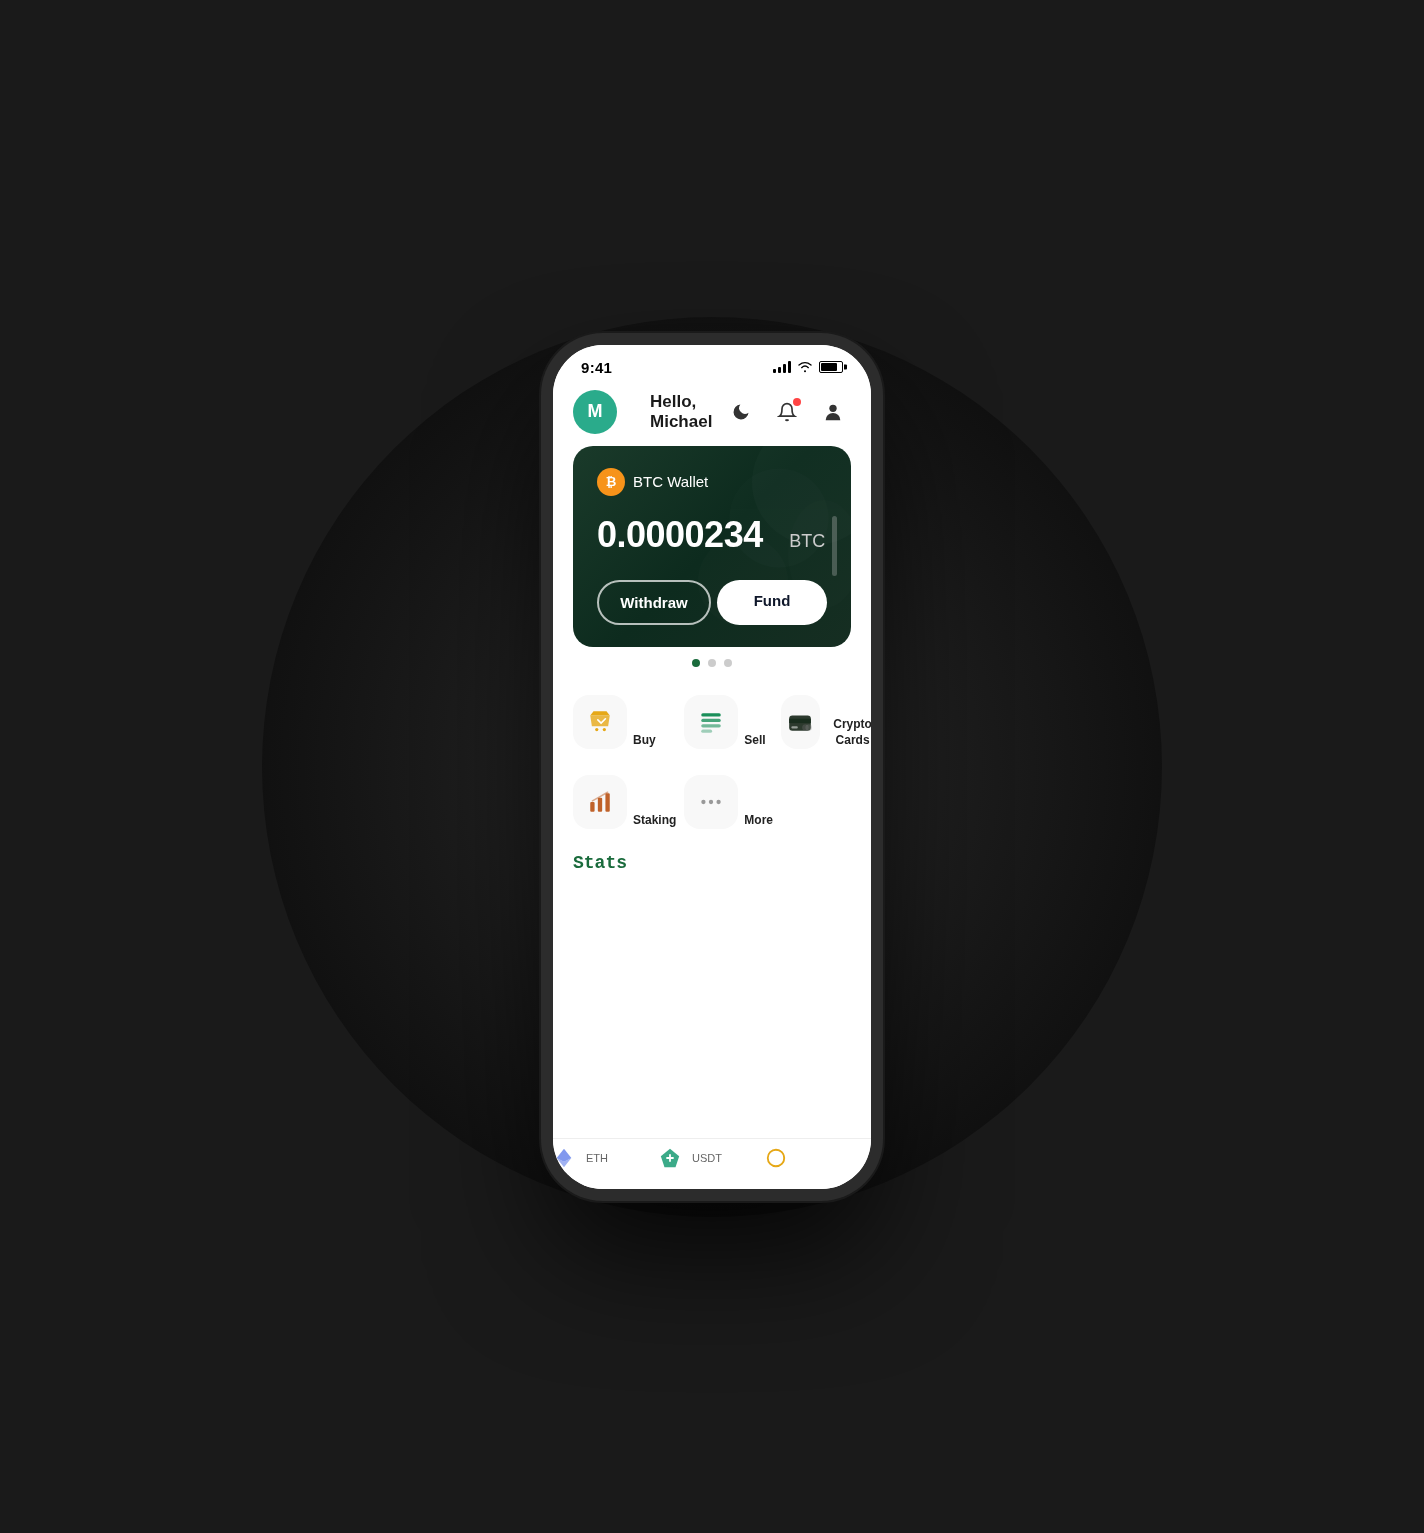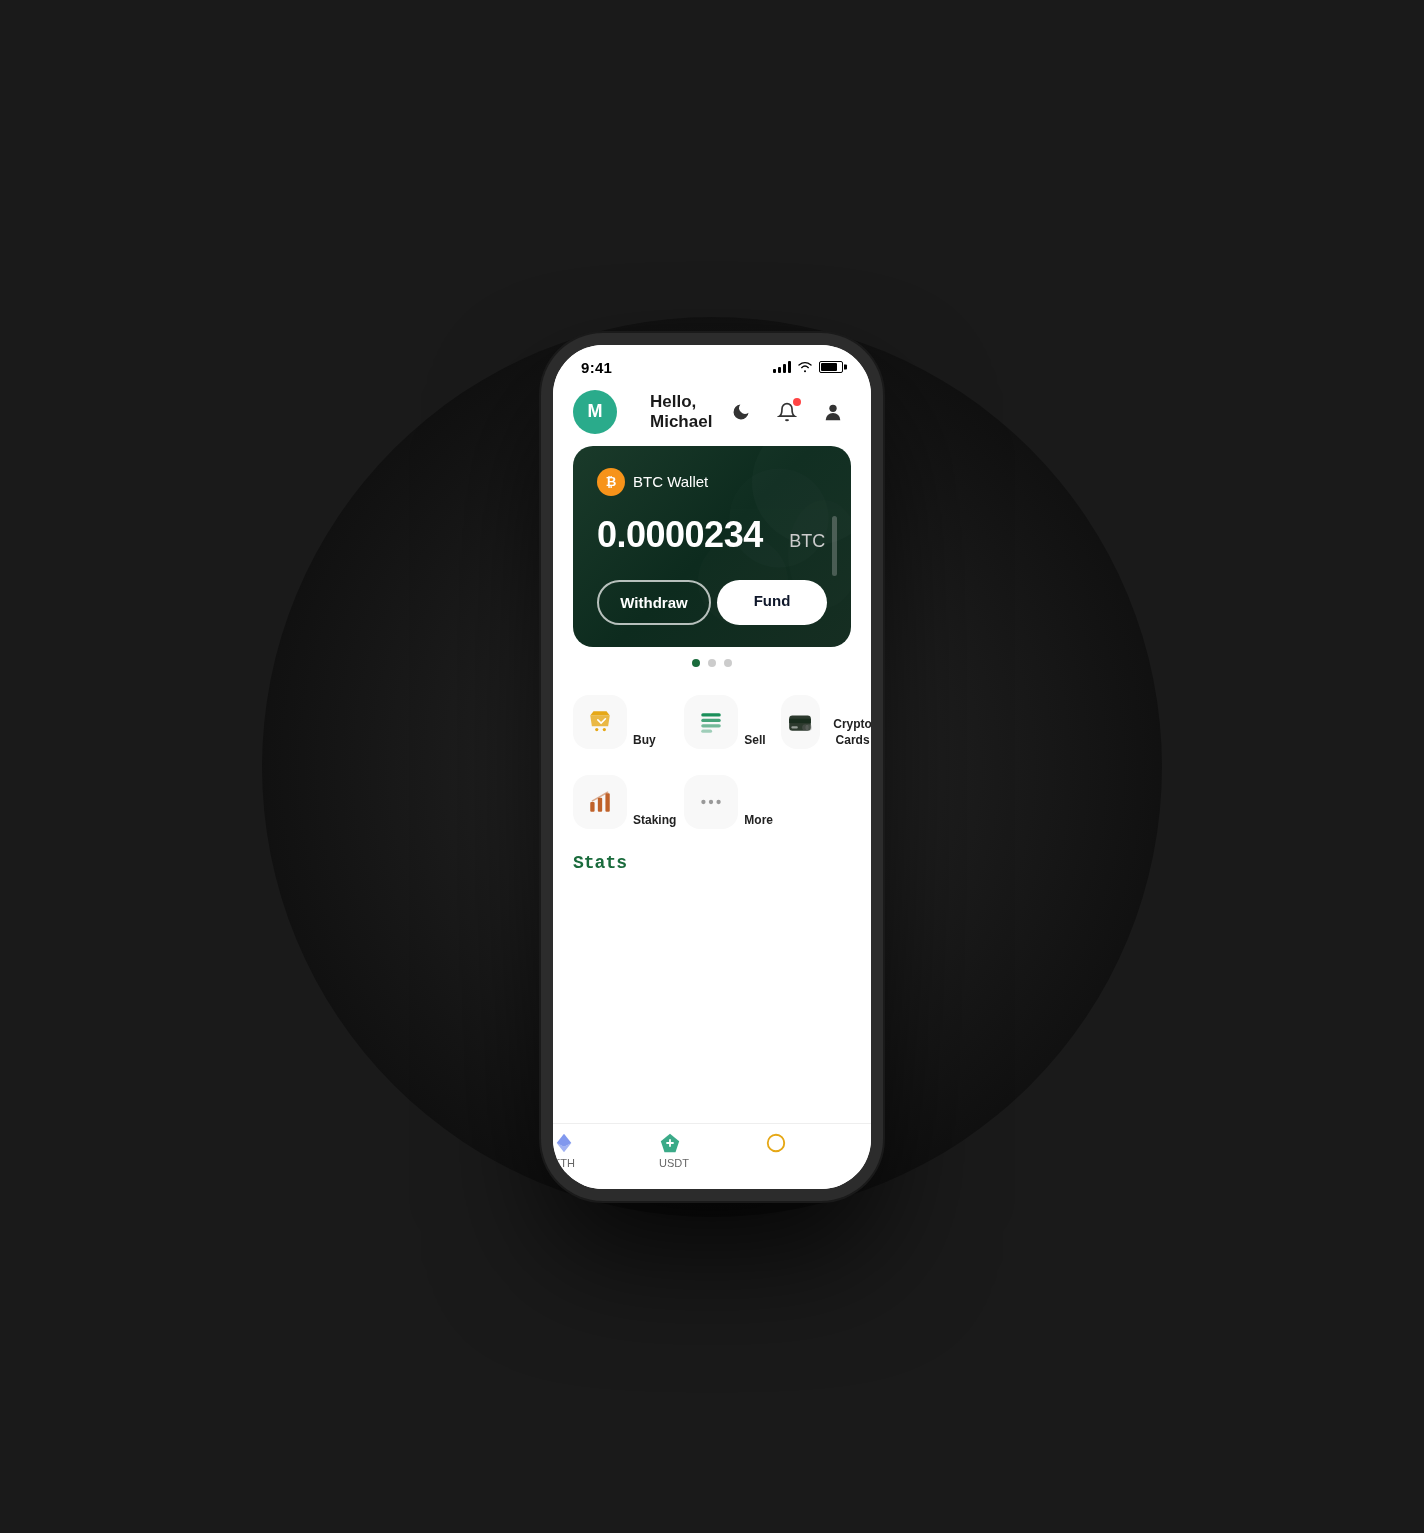--- a/index.html
+++ b/index.html
@@ -346,22 +346,23 @@
       right: 0;
       background: #fff;
       border-top: 1px solid #eee;
       display: flex;
       padding: 8px 0 20px;
     }
 
     .nav-item {
       flex: 1;
       display: flex;
-      flex-direction: column;
-      gap: 3px;
+      flex-direction: row;
+      align-items: center;
+      gap: 11px;
       cursor: pointer;
     }
 
     .nav-label {
       font-size: 11px;
       font-weight: 500;
       color: #666;
     }
 
     

